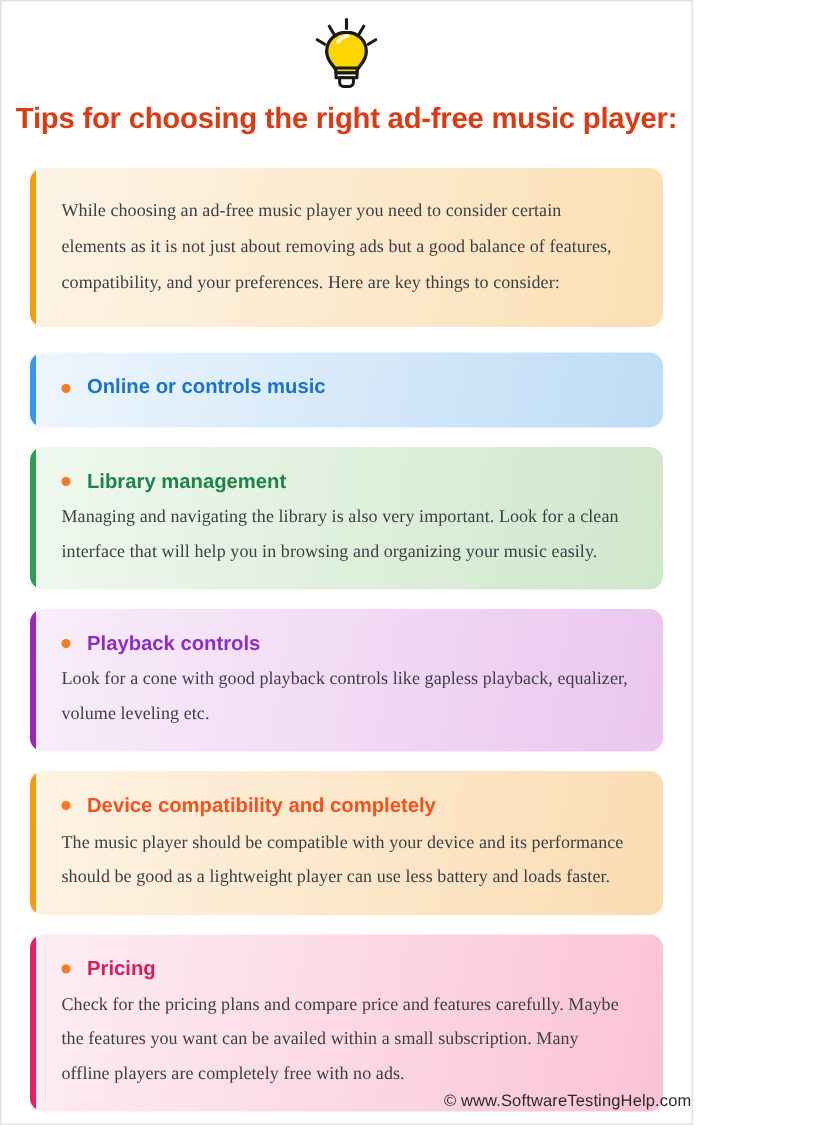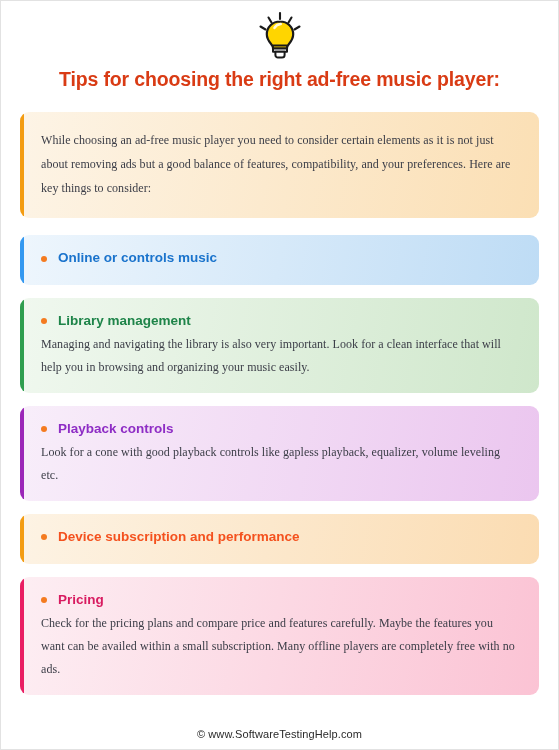--- a/index.html
+++ b/index.html
@@ -8,21 +8,21 @@
   }
   body {
     width: 559px;
     height: 750px;
     background: #ffffff;
     font-family: "Liberation Sans", sans-serif;
     -webkit-font-smoothing: antialiased;
   }
   #page {
     position: relative;
-    width: 559px;
+    width: 462px;
     height: 750px;
     box-sizing: border-box;
     background: #ffffff;
     border: 1px solid #e2e2e2;
     overflow: hidden;
   }
   
   .header {
     padding-top: 8px;
     text-align: center;
@@ -98,21 +98,21 @@
     margin-bottom: 17px;
   }
   .intro-card .card-body { line-height: 2.0; }
 
   
   .footer {
     position: absolute;
     left: 0;
     right: 0;
     bottom: 9px;
-    text-align: center;
+    text-align: right;
     font-size: 11px;
     color: #2a2a2a;
     letter-spacing: 0.1px;
   }
 </style>
 </head>
 <body>
 
 <div id="page">
 
@@ -161,22 +161,23 @@
       <div class="card-heading">
         <span class="bullet"></span>
         <span>Playback controls</span>
       </div>
       <p class="card-body">Look for a cone with good playback controls like gapless playback, equalizer, volume leveling etc.</p>
     </div>
 
     <div class="card" style="--accent:#f39c12; --headcolor:#f4511e; background: linear-gradient(100deg,#fdf3e4 0%, #fbdcb2 100%);">
       <div class="card-heading">
         <span class="bullet"></span>
-        <span>Device subscription and performance</span>
+        <span>Device compatibility and completely</span>
       </div>
+      <p class="card-body">The music player should be compatible with your device and its performance should be good as a lightweight player can use less battery and loads faster.</p>
     </div>
 
     <div class="card" style="--accent:#e91e63; --headcolor:#d81b60; background: linear-gradient(100deg,#fdeef3 0%, #fbc3d4 100%);">
       <div class="card-heading">
         <span class="bullet"></span>
         <span>Pricing</span>
       </div>
       <p class="card-body">Check for the pricing plans and compare price and features carefully. Maybe the features you want can be availed within a small subscription. Many offline players are completely free with no ads.</p>
     </div>
 

